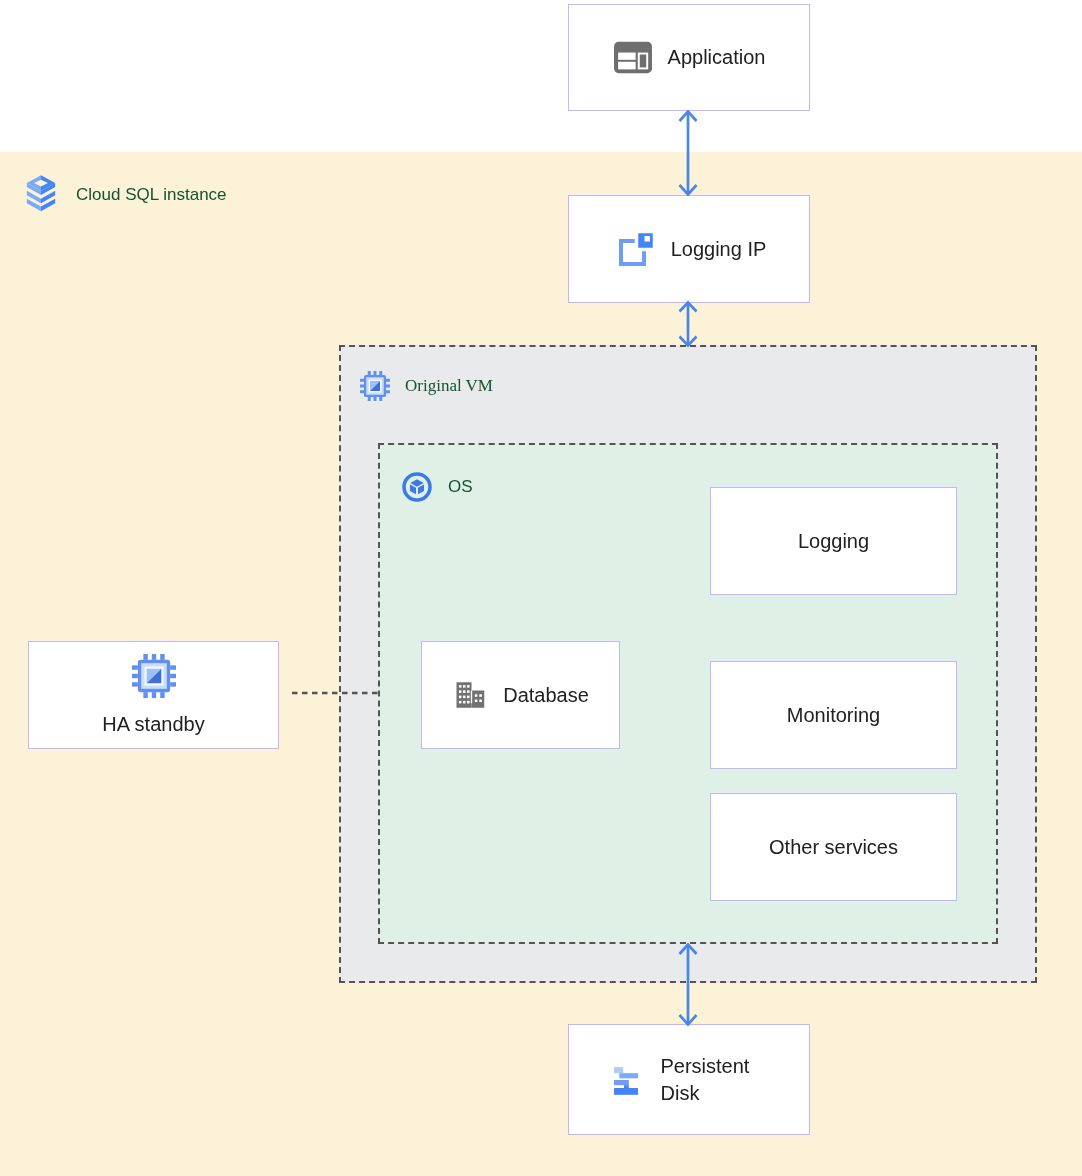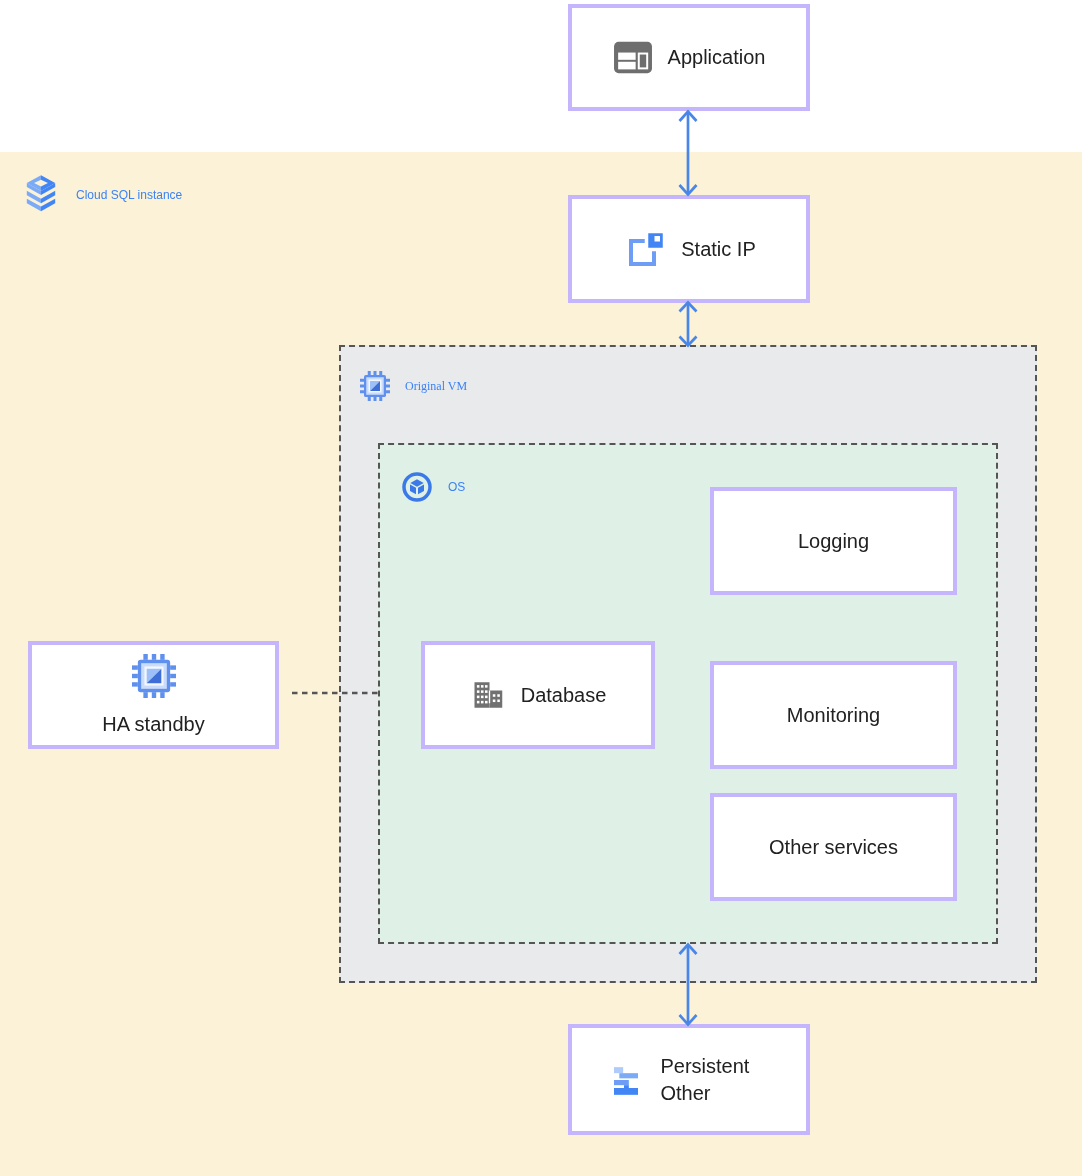--- a/index.html
+++ b/index.html
@@ -6,44 +6,44 @@
   .canvas{
     position:relative;width:1082px;height:1176px;overflow:hidden;
     font-family:"Liberation Sans",sans-serif;background:#ffffff;
   }
   .zone{
     position:absolute;left:0;top:152px;width:1082px;height:1024px;
     background:#FBF2D7;
   }
   .zone-label,.box-label{
     position:absolute;display:flex;align-items:center;
-    color:#3b82f6;font-size:12px;
+    color:#14532d;font-size:17px;
   }
   .zone-label{left:24px;top:172px;height:46px;gap:18px;}
   .vm-box{
     position:absolute;left:339px;top:345px;width:698px;height:638px;
     background:#E9EAEC;border:2px dashed #555555;box-sizing:border-box;
   }
   .os-box{
     position:absolute;left:378px;top:443px;width:620px;height:501px;
     background:#DFF0E7;border:2px dashed #555555;box-sizing:border-box;
   }
   .vm-label{left:360px;top:370px;height:32px;gap:15px;font-family:Liberation Serif, serif;}
   .os-label{left:402px;top:471px;height:32px;gap:16px;align-items:center;}
   .node{
-    position:absolute;background:#ffffff;border:4px solid #c4b5fd;
+    position:absolute;background:#ffffff;border:1px solid #c4b5fd;
     box-sizing:border-box;display:flex;align-items:center;justify-content:center;
     gap:15px;color:#212121;font-size:20px;
   }
   .node .txt{white-space:nowrap;}
   .node .txt.wrap{white-space:normal;max-width:112px;line-height:1.35;}
   .n-application{left:568px;top:4px;width:242px;height:107px;}
   .n-staticip{left:568px;top:195px;width:242px;height:108px;}
   .n-logging{left:710px;top:487px;width:247px;height:108px;}
-  .n-database{left:421px;top:641px;width:234px;height:108px;}
+  .n-database{left:421px;top:641px;width:199px;height:108px;}
   .n-monitoring{left:710px;top:641px;width:247px;height:108px;margin-top:20px;}
   .n-other{left:710px;top:793px;width:247px;height:108px;justify-content:center;}
   .n-ha{left:28px;top:641px;width:251px;height:108px;flex-direction:column;}
   .n-disk{left:568px;top:1024px;width:242px;height:111px;}
   .arrow,.connector{position:absolute;}
   svg{display:block;}
 </style>
 </head>
 <body>
 
@@ -120,21 +120,21 @@
     </svg>
     <span class="txt">Application</span>
   </div>
 
   <div class="node n-staticip">
     <svg width="44" height="44" viewBox="0 0 44 44">
       <rect x="9" y="14" width="23" height="23" fill="none" stroke="#6D9DF5" stroke-width="4"></rect>
       <rect x="24.5" y="4.5" width="18" height="18" fill="#4285F4" stroke="#ffffff" stroke-width="3.5"></rect>
       <rect x="32.5" y="9" width="5.5" height="5.5" fill="#ffffff"></rect>
     </svg>
-    <span class="txt">Static IP</span>
+    <span class="txt">Logging IP</span>
   </div>
 
   <div class="node n-logging">
     <span class="txt">Logging</span>
   </div>
 
   <div class="node n-database">
     <svg width="36" height="36" viewBox="0 0 24 24">
       <g fill="#717171">
         <rect x="3" y="3.5" width="10" height="17"></rect>
@@ -197,21 +197,21 @@
   </div>
 
   <div class="node n-disk">
     <svg width="40" height="40" viewBox="0 0 24 24">
       <path d="M4.8 4.3 H10.3 V7.9 H4.8 Z" fill="#AECBFA"></path>
       <path d="M8 7.9 H19.2 V11 H8 Z" fill="#7BAAF7"></path>
       <path d="M4.8 12 H13.7 V15.1 H4.8 Z" fill="#6D9DF5"></path>
       <path d="M10.8 15.1 H13.7 V16.8 H10.8 Z" fill="#4285F4"></path>
       <path d="M4.8 16.8 H19.2 V20.9 H4.8 Z" fill="#4285F4"></path>
     </svg>
-    <span class="txt wrap">Persistent Other</span>
+    <span class="txt wrap">Persistent Disk</span>
   </div>
 
   <div class="arrow" style="left:674px;top:108px">
     <svg width="28" height="90" viewBox="0 0 28 90">
       <line x1="14" y1="5" x2="14" y2="85" stroke="#4A86E8" stroke-width="2.7"></line>
       <polyline points="5.5,13 14,3.5 22.5,13" fill="none" stroke="#4A86E8" stroke-width="2.7"></polyline>
       <polyline points="5.5,77 14,86.5 22.5,77" fill="none" stroke="#4A86E8" stroke-width="2.7"></polyline>
     </svg>
   </div>
   <div class="arrow" style="left:674px;top:300px">

